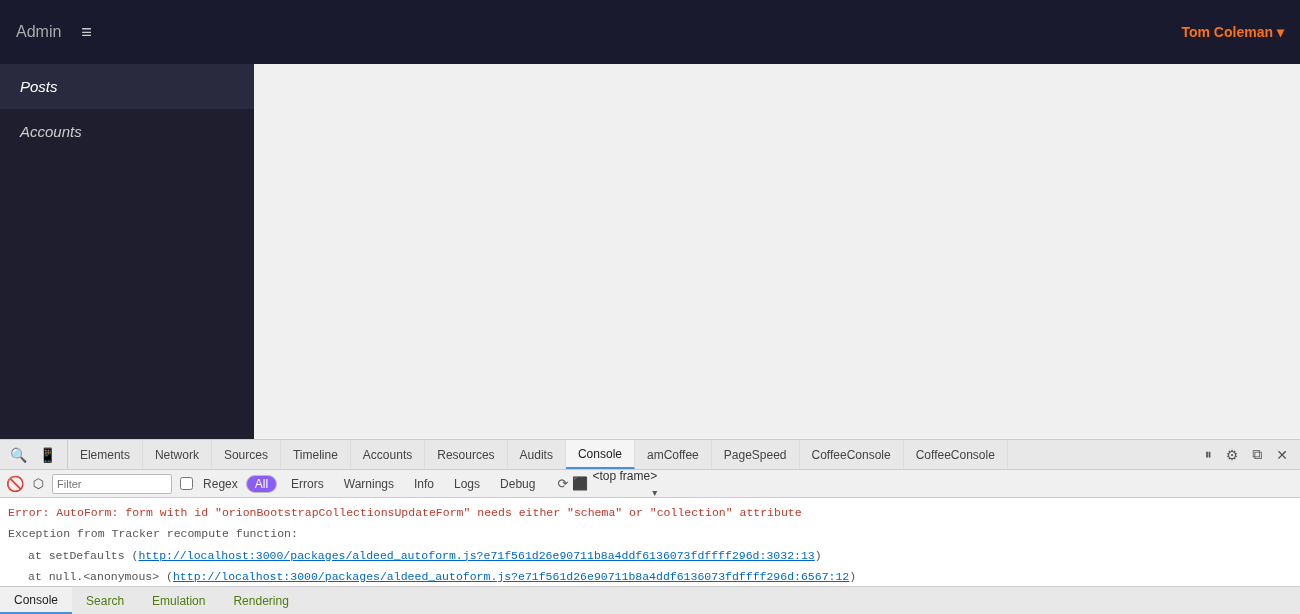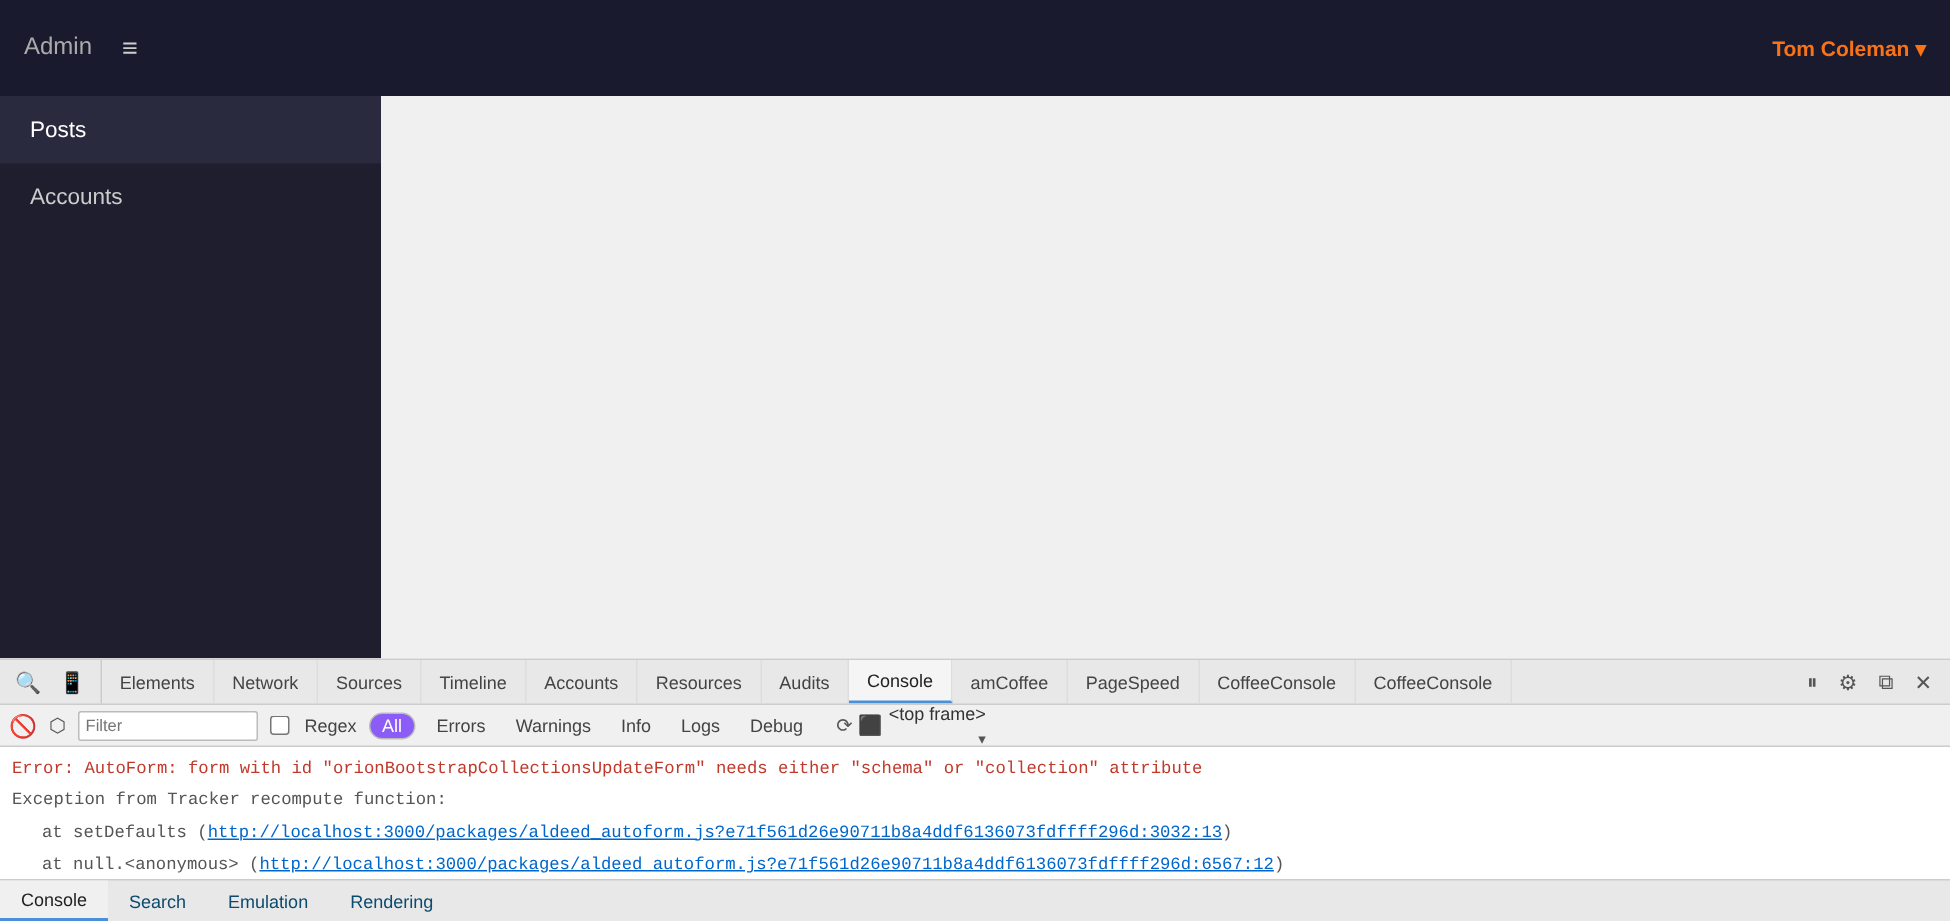--- a/index.html
+++ b/index.html
@@ -44,20 +44,21 @@
       overflow: hidden;
     }
 
     
     .sidebar {
       width: 254px;
       background-color: #1e1e2e;
       flex-shrink: 0;
       display: flex;
       flex-direction: column;
+      font-style: italic;
     }
     .sidebar-item {
       padding: 14px 20px;
       color: #ccc;
       font-size: 15px;
       cursor: pointer;
     }
     .sidebar-item.active {
       background-color: #2a2a3e;
       color: #fff;
@@ -257,21 +258,21 @@
       display: flex;
       align-items: center;
       height: 28px;
       background-color: #e8e8e8;
       border-top: 1px solid #ccc;
       flex-shrink: 0;
     }
     .devtools-bottom-tab {
       padding: 0 14px;
       font-size: 12px;
-      color: #0c4a6e;
+      color: #4d7c0f;
       cursor: pointer;
       height: 100%;
       display: flex;
       align-items: center;
     }
     .devtools-bottom-tab.active {
       background-color: #f0f0f0;
       border-bottom: 2px solid #4a90d9;
       color: #222;
     }

